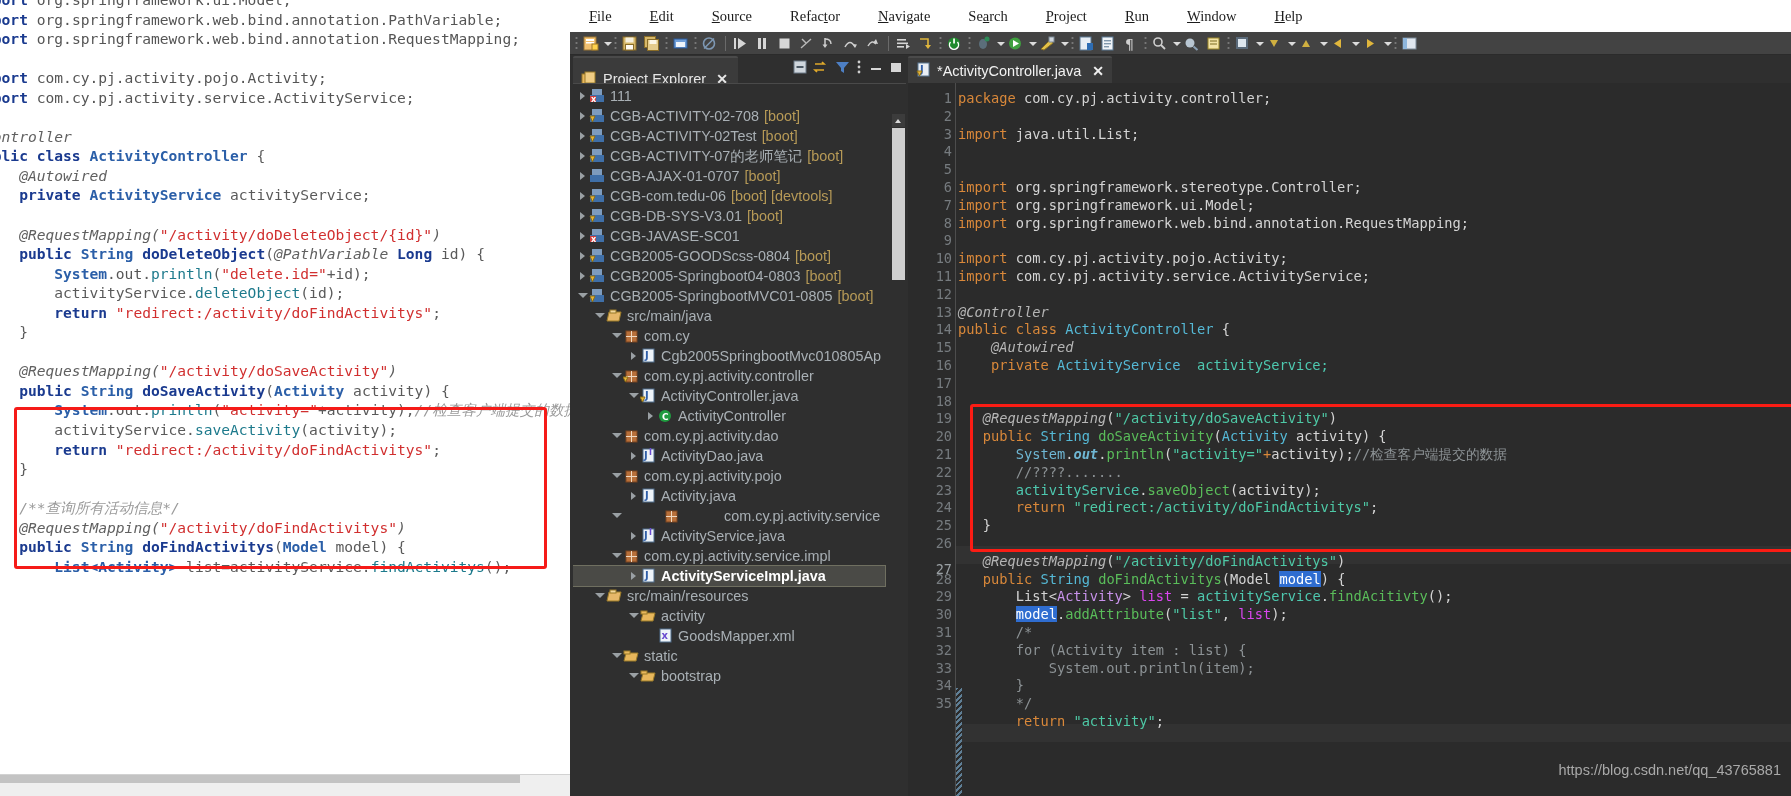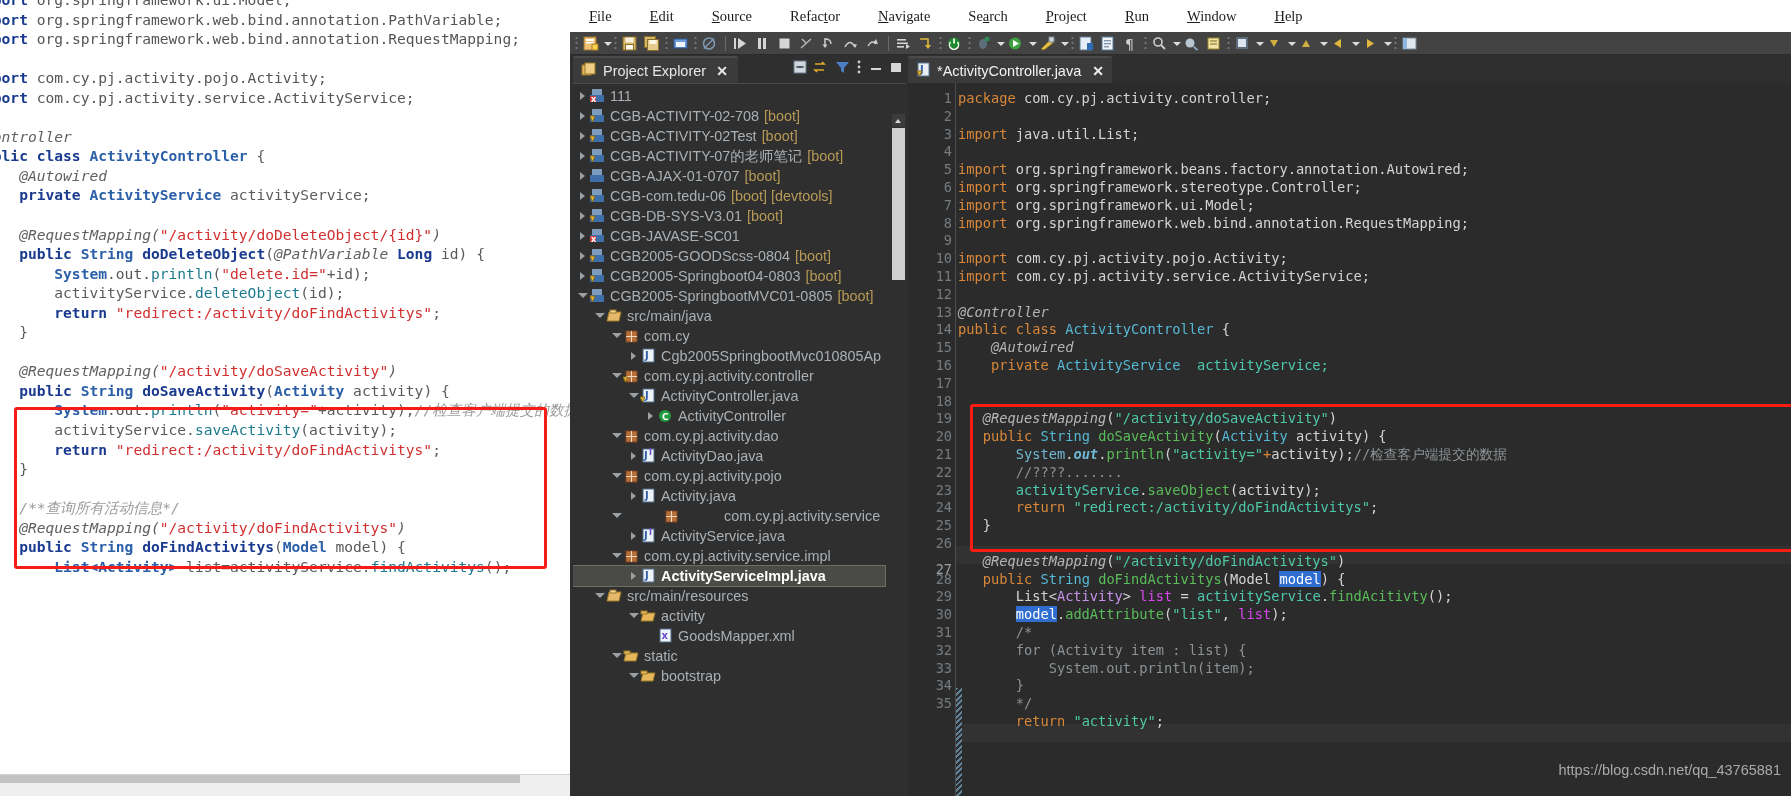--- a/index.html
+++ b/index.html
@@ -91,21 +91,21 @@
 
   
   #pe {
     position:absolute; left:3px; top:56px; width:333px; height:740px;
     background:#2f2f2f;
   }
   #pe-tabrow { position:relative; height:27px; background:#2f2f2f; }
   #pe-tab {
     position:absolute; left:0; top:0; height:27px;
     background:#3b3b3b; border-top:2px solid #4a4a4a;
-    display:flex; align-items:center; padding:0 10px 0 8px; gap:6px;
+    display:flex; align-items:flex-start; padding:13px 10px 0 8px; gap:6px;
     color:#e6e6e6; font-size:14.5px;
     font-family:"Liberation Sans", sans-serif;
     border-top-left-radius:2px; border-top-right-radius:2px;
   }
   #pe-tab .close { color:#e8e8e8; font-size:14px; font-weight:bold; margin-left:4px; }
   #pe-toolbtns {
     position:absolute; right:2px; top:3px; display:flex; align-items:center; gap:4px;
   }
   #pe-body {
     position:absolute; left:0; top:27px; width:333px; height:713px;
@@ -885,21 +885,20 @@
           <div class="gline" style="top: 594.4px;">34</div>
           <div class="gline" style="top: 612.2px;">35</div>
         </div>
       <div id="gutter-rule"></div>
       <div class="hl-line" style="top:462.8px"></div>
       <div class="hl-line" style="top:640.8px"></div>
       <div class="ann-bar" style="top:605px;height:178px"></div>
       <div id="codearea">
         <div class="cl" style="top:7px"><span class="kw">package</span> <span class="pln">com.cy.pj.activity.controller;</span></div>
         <div class="cl" style="top:42.6px"><span class="kw">import</span> <span class="pln">java.util.List;</span></div>
-        <div class="cl" style="top:78.2px"><span class="kw">import</span> <span class="pln">org.springframework.beans.factory.annotation.Autowired;</span></div>
         <div class="cl" style="top:96px"><span class="kw">import</span> <span class="pln">org.springframework.stereotype.Controller;</span></div>
         <div class="cl" style="top:113.8px"><span class="kw">import</span> <span class="pln">org.springframework.ui.Model;</span></div>
         <div class="cl" style="top:131.6px"><span class="kw">import</span> <span class="pln">org.springframework.web.bind.annotation.RequestMapping;</span></div>
         <div class="cl" style="top:167.2px"><span class="kw">import</span> <span class="pln">com.cy.pj.activity.pojo.Activity;</span></div>
         <div class="cl" style="top:185px"><span class="kw">import</span> <span class="pln">com.cy.pj.activity.service.ActivityService;</span></div>
         <div class="cl" style="top:220.6px"><span class="ann">@Controller</span></div>
         <div class="cl" style="top:238.4px"><span class="kw">public class</span> <span class="typ">ActivityController</span> <span class="punc">{</span></div>
         <div class="cl" style="top:256.2px">    <span class="ann">@Autowired</span></div>
         <div class="cl" style="top:274px">    <span class="kw">private</span> <span class="typ">ActivityService</span>  <span class="fld">activityService;</span></div>
         <div class="cl" style="top:327.4px">   <span class="ann">@RequestMapping</span><span class="punc">(</span><span class="str">"/activity/doSaveActivity"</span><span class="punc">)</span></div>

